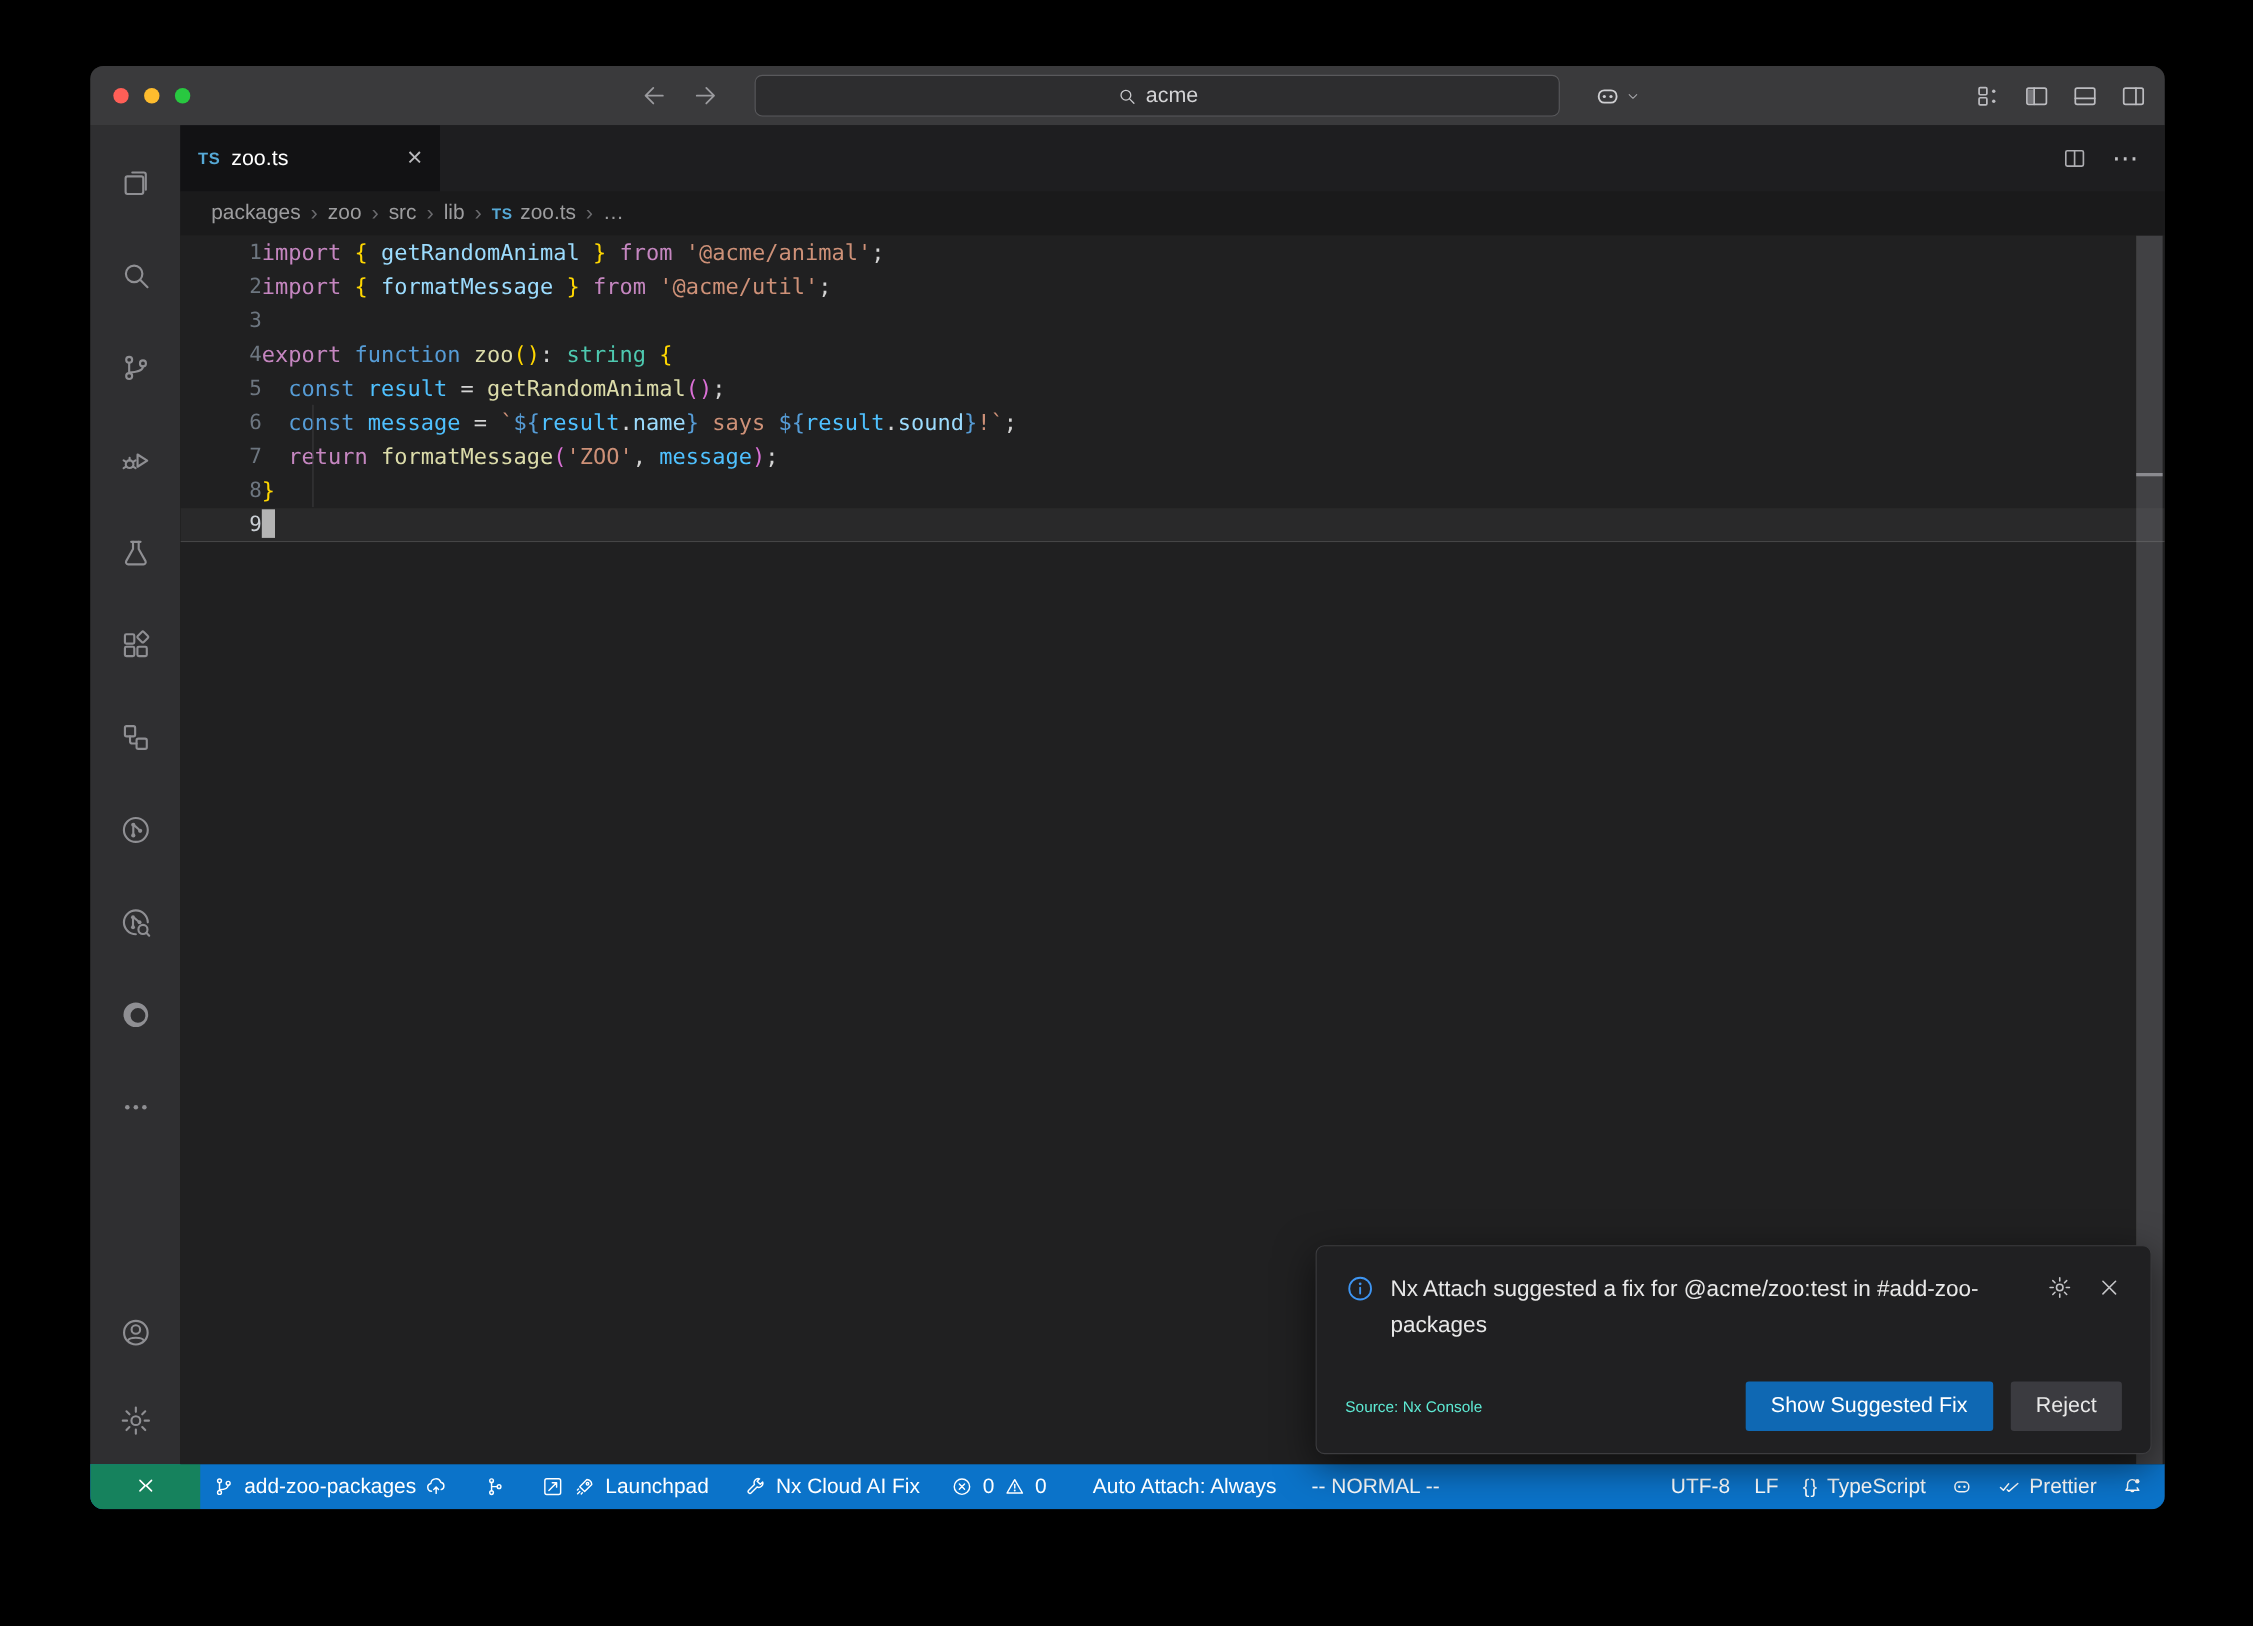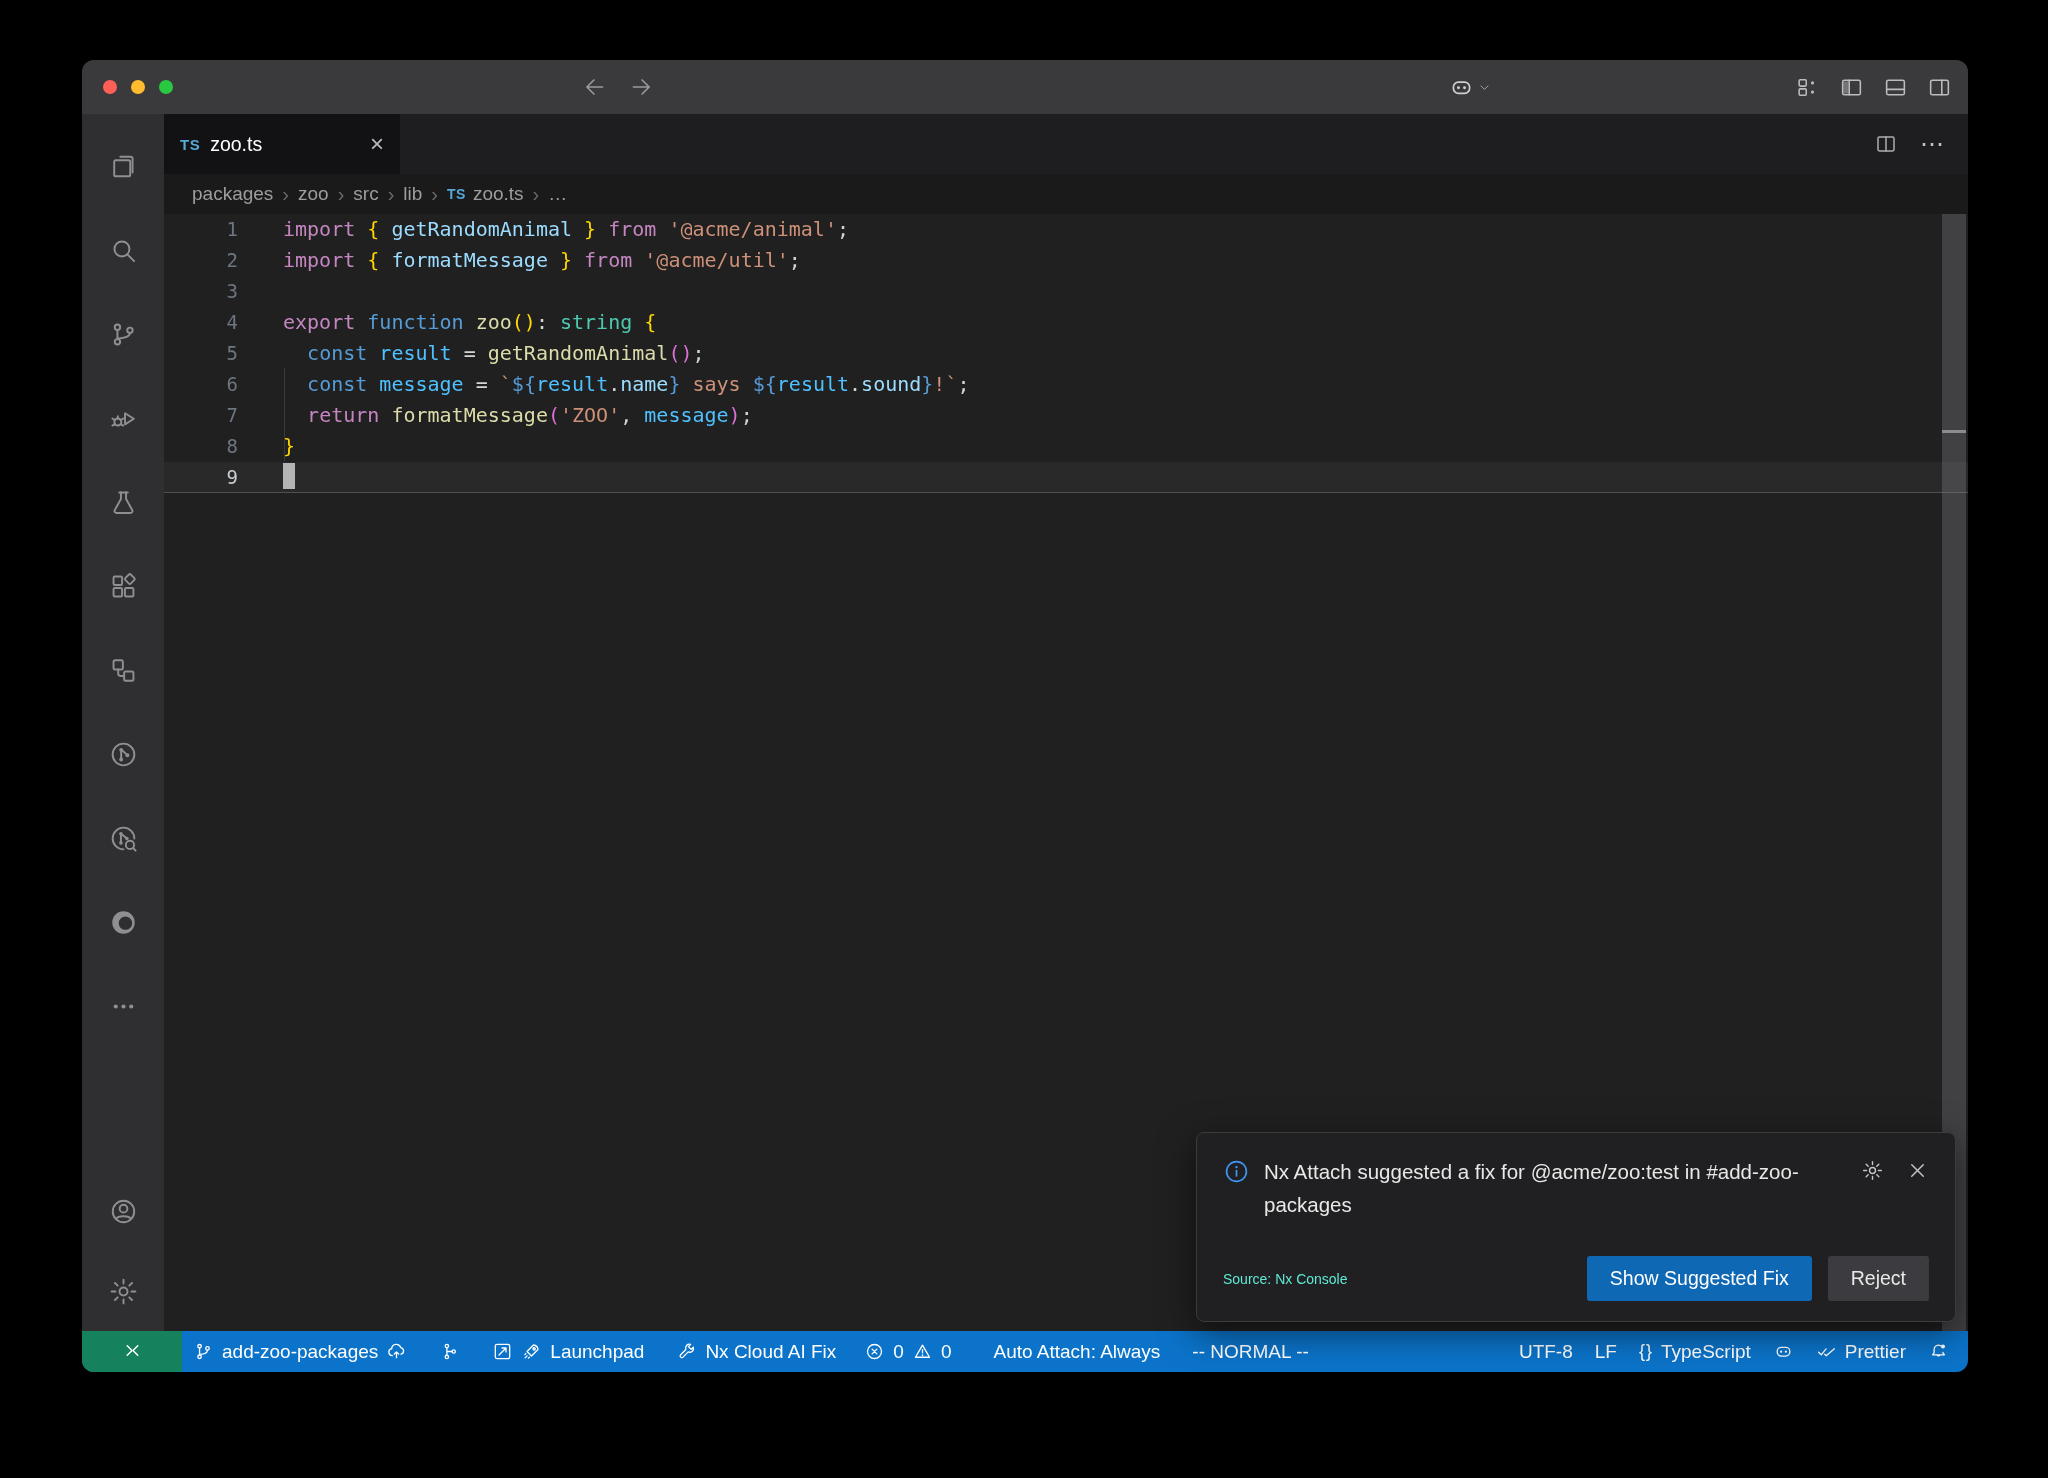--- a/index.html
+++ b/index.html
@@ -44,21 +44,21 @@
                gap:9px;font-size:19px;color:#9d9d9f;}
   .bc-sep{color:#6b6b6e;font-size:20px;}
   .bc-ts{font-size:14px;}
   
   .editor{flex:1;position:relative;background:#202021;font-family:"DejaVu Sans Mono","Liberation Mono",monospace;
           font-size:20px;color:#d4d4d4;overflow:hidden;}
   .blame{height:30px;line-height:30px;margin-left:119px;color:#6f6f71;font-size:18px;white-space:pre;}
   .code-row{height:31px;line-height:31px;display:flex;white-space:pre;}
   .ln{width:74px;flex:none;text-align:right;color:#6d7680;font-size:19px;}
   .code-row.active .ln{color:#c9ced4;}
-  .code{margin-left:45px;}
+  .code{}
   .code-row.active{background:rgba(255,255,255,.045);box-shadow:inset 0 -1px 0 rgba(255,255,255,.18);}
   .cursor{display:inline-block;width:12px;height:26px;background:#b4b4b4;vertical-align:-5px;}
   .tk-kw{color:#C586C0}.tk-kw2{color:#569CD6}.tk-fn{color:#DCDCAA}.tk-var{color:#9CDCFE}
   .tk-cvar{color:#4FC1FF}.tk-str{color:#CE9178}.tk-type{color:#4EC9B0}
   .tk-b1{color:#FFD700}.tk-b2{color:#DA70D6}.tk-tpl{color:#569CD6}
   .indent-guide{position:absolute;left:120px;top:154px;width:1px;height:93px;background:#3a3a3c;}
   .vscroll{position:absolute;right:2px;top:0;bottom:0;width:24px;background:rgba(128,128,134,.35);}
   .vscroll .mark{position:absolute;left:0;right:0;top:216px;height:3px;background:#8b8b90;}
   
   .toast{position:absolute;right:12px;bottom:9px;width:760px;height:190px;background:#202022;
@@ -111,20 +111,29 @@
             <svg viewBox="0 0 24 24" fill="none" stroke="currentColor" stroke-width="1.5" stroke-linecap="round" stroke-linejoin="round">
               <path d="M19 12H5.5M11 5.5 4.5 12l6.5 6.5"></path>
             </svg>
           </span>
         <span class="i" data-name="forward-icon">
             <svg viewBox="0 0 24 24" fill="none" stroke="currentColor" stroke-width="1.5" stroke-linecap="round" stroke-linejoin="round">
               <path d="M5 12h13.5M13 5.5 19.5 12 13 18.5"></path>
             </svg>
           </span>
       </div>
+      <div class="cmd" data-name="command-center">
+        <span class="i" data-name="search-icon">
+            <svg viewBox="0 0 24 24" fill="none" stroke="currentColor" stroke-width="1.5" stroke-linecap="round" stroke-linejoin="round">
+              <circle cx="10.8" cy="10.8" r="5.6"></circle>
+              <path d="M15 15l5 5"></path>
+            </svg>
+          </span>
+        <span data-name="command-center-text">acme</span>
+      </div>
       <div class="copilot-btn" data-name="copilot-menu-button">
         <span class="i" data-name="copilot-icon">
             <svg viewBox="0 0 24 24" fill="none" stroke="currentColor" stroke-width="1.5" stroke-linecap="round" stroke-linejoin="round">
               <rect x="4.8" y="7.2" width="14.4" height="10" rx="4.5"></rect>
               <circle cx="9.3" cy="12.2" r="1.3" fill="currentColor" stroke="none"></circle>
               <circle cx="14.7" cy="12.2" r="1.3" fill="currentColor" stroke="none"></circle>
             </svg>
           </span>
         <span class="i chev" data-name="chevron-down-icon">
             <svg viewBox="0 0 24 24" fill="none" stroke="currentColor" stroke-width="1.5" stroke-linecap="round" stroke-linejoin="round">

